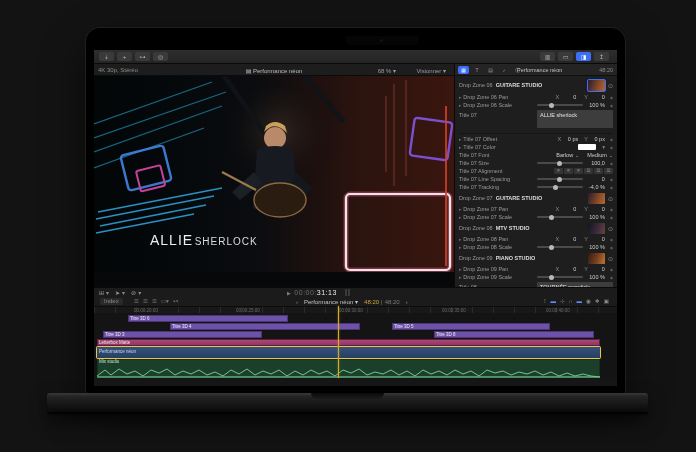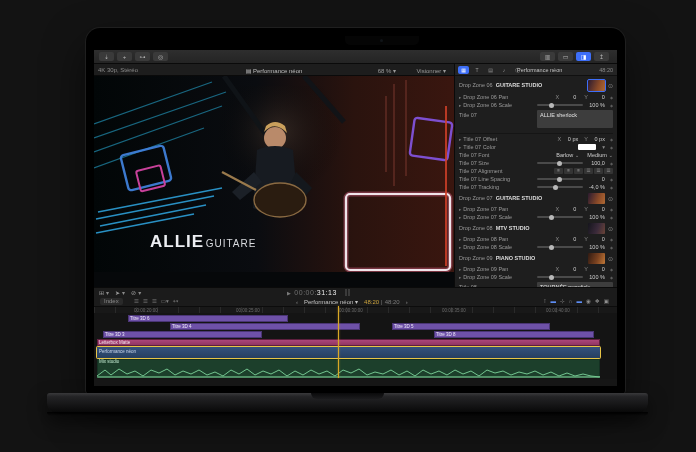--- a/index.html
+++ b/index.html
@@ -33,21 +33,21 @@
   
   .vhead{left:0;top:14px;width:361px;height:12px;background:#1d1d1d;border-bottom:1px solid #0a0a0a;border-right:1px solid #0a0a0a;}
   .vhead .fmt{left:4px;top:3px;color:#8a8a8a;}
   .vhead .ttl{left:0;right:0;top:3px;text-align:center;color:#bdbdbd;}
   .vhead .zoom{right:58px;top:3px;color:#9a9a9a;}
   .vhead .viewm{right:8px;top:3px;color:#9a9a9a;}
 
   
   .viewer{left:0;top:26px;width:361px;height:211px;background:#040404;border-right:1px solid #0a0a0a;overflow:hidden;}
   .overlayname{left:56px;top:156px;color:#eceef2;letter-spacing:1px;}
-  .overlayname b{font-size:17px;font-weight:700;}
+  .overlayname b{font-size:14px;font-weight:400;}
   .overlayname span{font-size:10px;font-weight:300;color:#d8dade;}
 
   
   .insp{left:361px;top:14px;width:162px;height:223px;background:#1e1e1e;overflow:hidden;font-size:5.5px;}
   .insp-head{position:absolute;left:0;top:0;width:162px;height:12px;background:#242424;border-bottom:1px solid #101010;}
   .itab{display:inline-flex;width:11px;height:8px;margin-right:1px;border-radius:2px;align-items:center;justify-content:center;color:#9a9a9a;font-size:5px;}
   .itab.active{background:#3d6ef7;color:#fff;}
   .insp-title{left:62px;top:3px;color:#c2c2c2;}
   .insp-dur{right:4px;top:3px;color:#8a8a8a;}
   .irow{position:absolute;left:0;width:162px;height:8px;display:flex;align-items:center;padding:0 4px;color:#9a9a9a;}
@@ -222,21 +222,21 @@
             <path d="M163 74 Q181 66 199 74 L204 132 Q181 142 159 132 Z" fill="#171b21"></path>
             <path d="M160 96 L138 116 L146 124 L168 106 Z" fill="#1b2027"></path>
             <path d="M202 96 L218 112 L210 122 L196 108 Z" fill="#14181d"></path>
             <ellipse cx="186" cy="124" rx="26" ry="17" fill="#2a1c10" stroke="#8a6a42" stroke-width="1.4"></ellipse>
             <line x1="162" y1="114" x2="128" y2="96" stroke="#9a7a4c" stroke-width="2.4"></line>
           </g>
 
           <rect x="0" y="196" width="361" height="15" fill="#06080a"></rect>
         </svg>
         <div class="abs overlayname">
-          <b>ALLIE</b> <span>GUITARE</span>
+          <b>ALLIE</b> <span>SHERLOCK</span>
         </div>
       </div>
 
       <div class="abs insp">
         <div class="insp-head">
           <span style="position:absolute;left:3px;top:2px;">
             <span class="itab active">
                 <span>▦</span>
               </span>
             <span class="itab">

